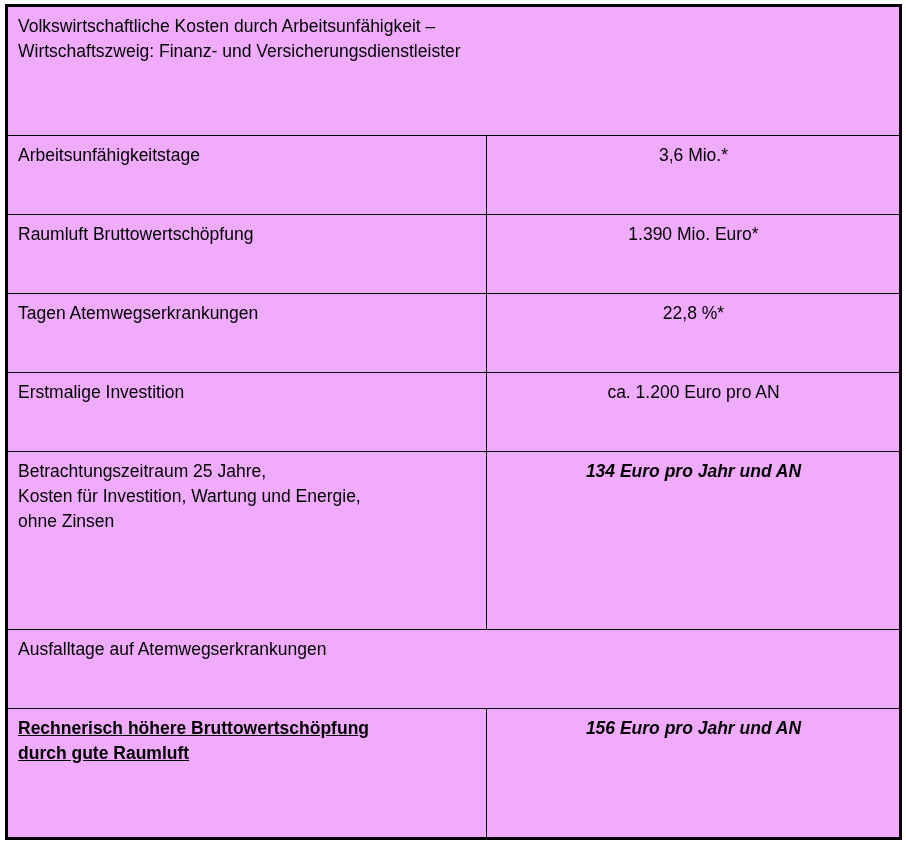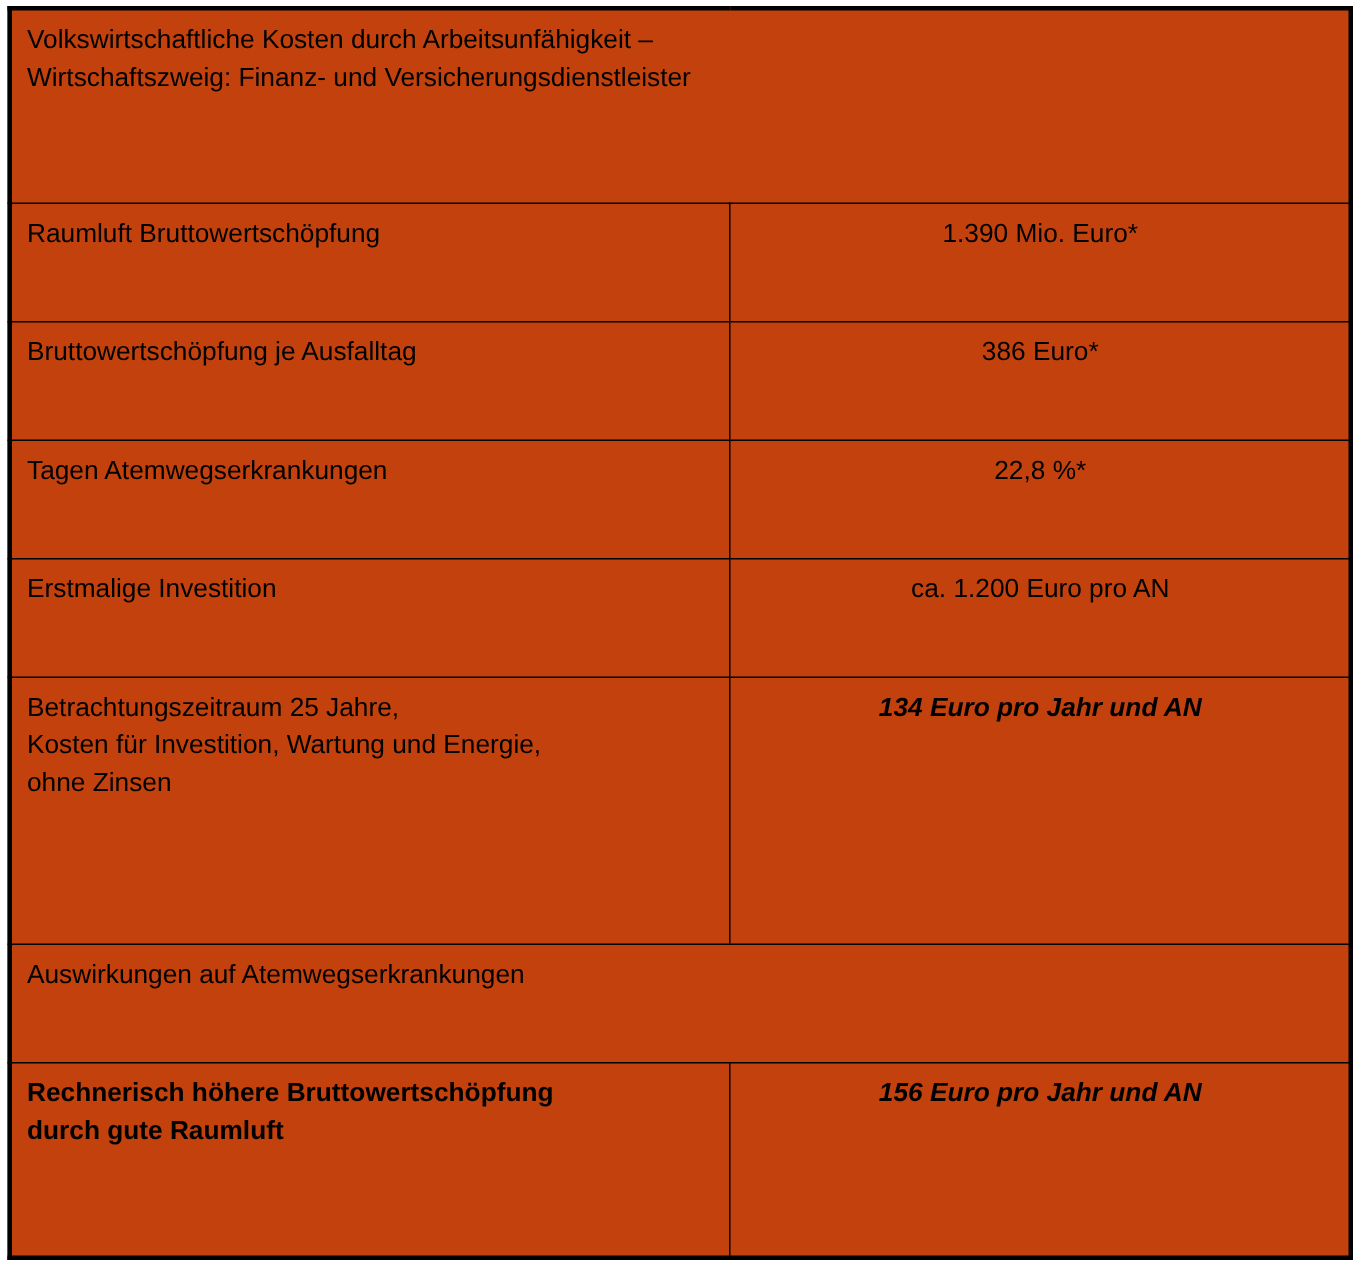--- a/index.html
+++ b/index.html
@@ -23,21 +23,21 @@
     height: 844px;
     padding: 4px 6px 4px 5px;
   }
 
   table.cost-table {
     width: 100%;
     height: 100%;
     border-collapse: collapse;
     table-layout: fixed;
     border: 3px solid #000000;
-    background: #c2410c;
+    background: #f0abfc;
   }
 
   table.cost-table td {
     border: 1px solid #000000;
     vertical-align: top;
     padding: 7px 9px 7px 10px;
     font-size: 17.5px;
     line-height: 1.42;
     font-weight: normal;
   }
@@ -66,20 +66,21 @@
   td.value-cell {
     text-align: center;
   }
   td.value-cell.bold {
     font-weight: bold;
     font-style: italic;
   }
 
   td.label-cell.bold {
     font-weight: bold;
+    text-decoration: underline;
   }
 
   
   td.footnote-cell {
     font-size: 17px;
     padding-top: 9px;
     padding-bottom: 9px;
   }
 
   .nowrap-line { display: block; }
@@ -95,30 +96,30 @@
     </colgroup>
     <tbody>
 
       <tr>
         <td class="title-cell" colspan="2">
           <span class="nowrap-line">Volkswirtschaftliche Kosten durch Arbeitsunfähigkeit –</span>
           <span class="nowrap-line">Wirtschaftszweig: Finanz- und Versicherungsdienstleister</span>
         </td>
       </tr>
 
+      <tr>
+        <td class="label-cell">Arbeitsunfähigkeitstage</td>
+        <td class="value-cell">3,6 Mio.*</td>
+      </tr>
 
       <tr>
         <td class="label-cell">Raumluft Bruttowertschöpfung</td>
         <td class="value-cell">1.390 Mio. Euro*</td>
       </tr>
 
-      <tr>
-        <td class="label-cell">Bruttowertschöpfung je Ausfalltag</td>
-        <td class="value-cell">386 Euro*</td>
-      </tr>
 
 
       <tr>
         <td class="label-cell">Tagen Atemwegserkrankungen</td>
         <td class="value-cell">22,8 %*</td>
       </tr>
 
 
       <tr>
         <td class="label-cell">Erstmalige Investition</td>
@@ -128,21 +129,21 @@
       <tr>
         <td class="label-cell">
           <span class="nowrap-line">Betrachtungszeitraum 25 Jahre,</span>
           <span class="nowrap-line">Kosten für Investition, Wartung und Energie,</span>
           <span class="nowrap-line">ohne Zinsen</span>
         </td>
         <td class="value-cell bold">134 Euro pro Jahr und AN</td>
       </tr>
 
       <tr>
-        <td class="section-cell" colspan="2">Auswirkungen auf Atemwegserkrankungen</td>
+        <td class="section-cell" colspan="2">Ausfalltage auf Atemwegserkrankungen</td>
       </tr>
 
 
 
       <tr>
         <td class="label-cell bold">
           <span class="nowrap-line">Rechnerisch höhere Bruttowertschöpfung</span>
           <span class="nowrap-line">durch gute Raumluft</span>
         </td>
         <td class="value-cell bold">156 Euro pro Jahr und AN</td>

